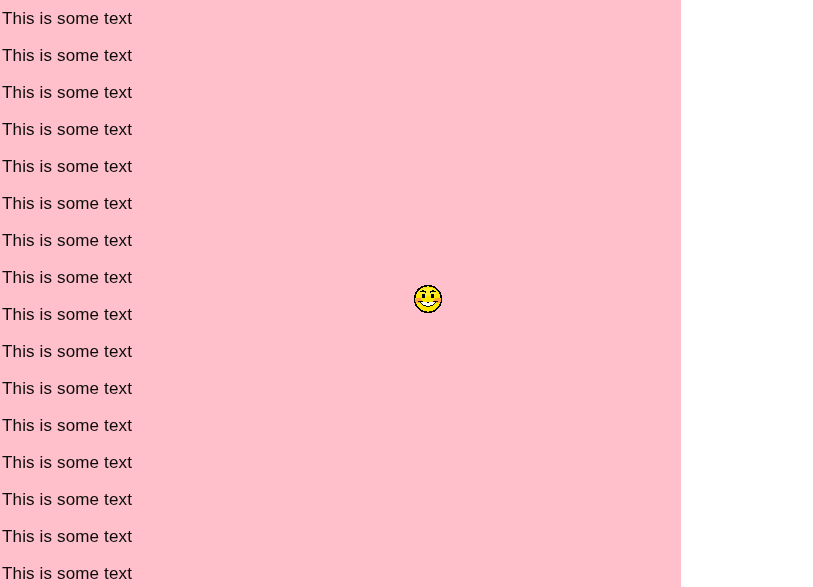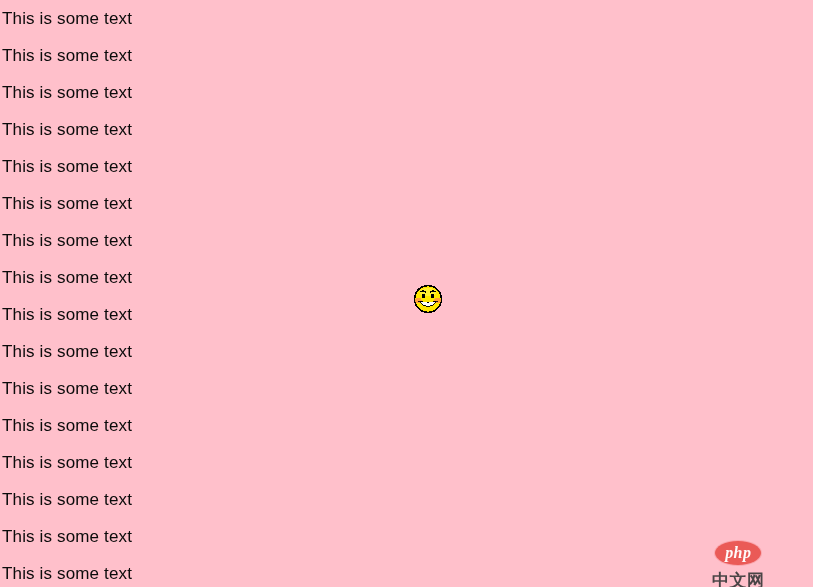--- a/index.html
+++ b/index.html
@@ -8,21 +8,21 @@
   }
   body {
     width: 813px;
     height: 587px;
     overflow: hidden;
     font-family: "Liberation Sans", sans-serif;
   }
 
   #page {
     position: relative;
-    width: 813px;
+    width: 681px;
     height: 587px;
     background: #ffc0cb;
     overflow: hidden;
   }
 
   
   #text-column {
     position: absolute;
     left: 0;
     top: 0;

